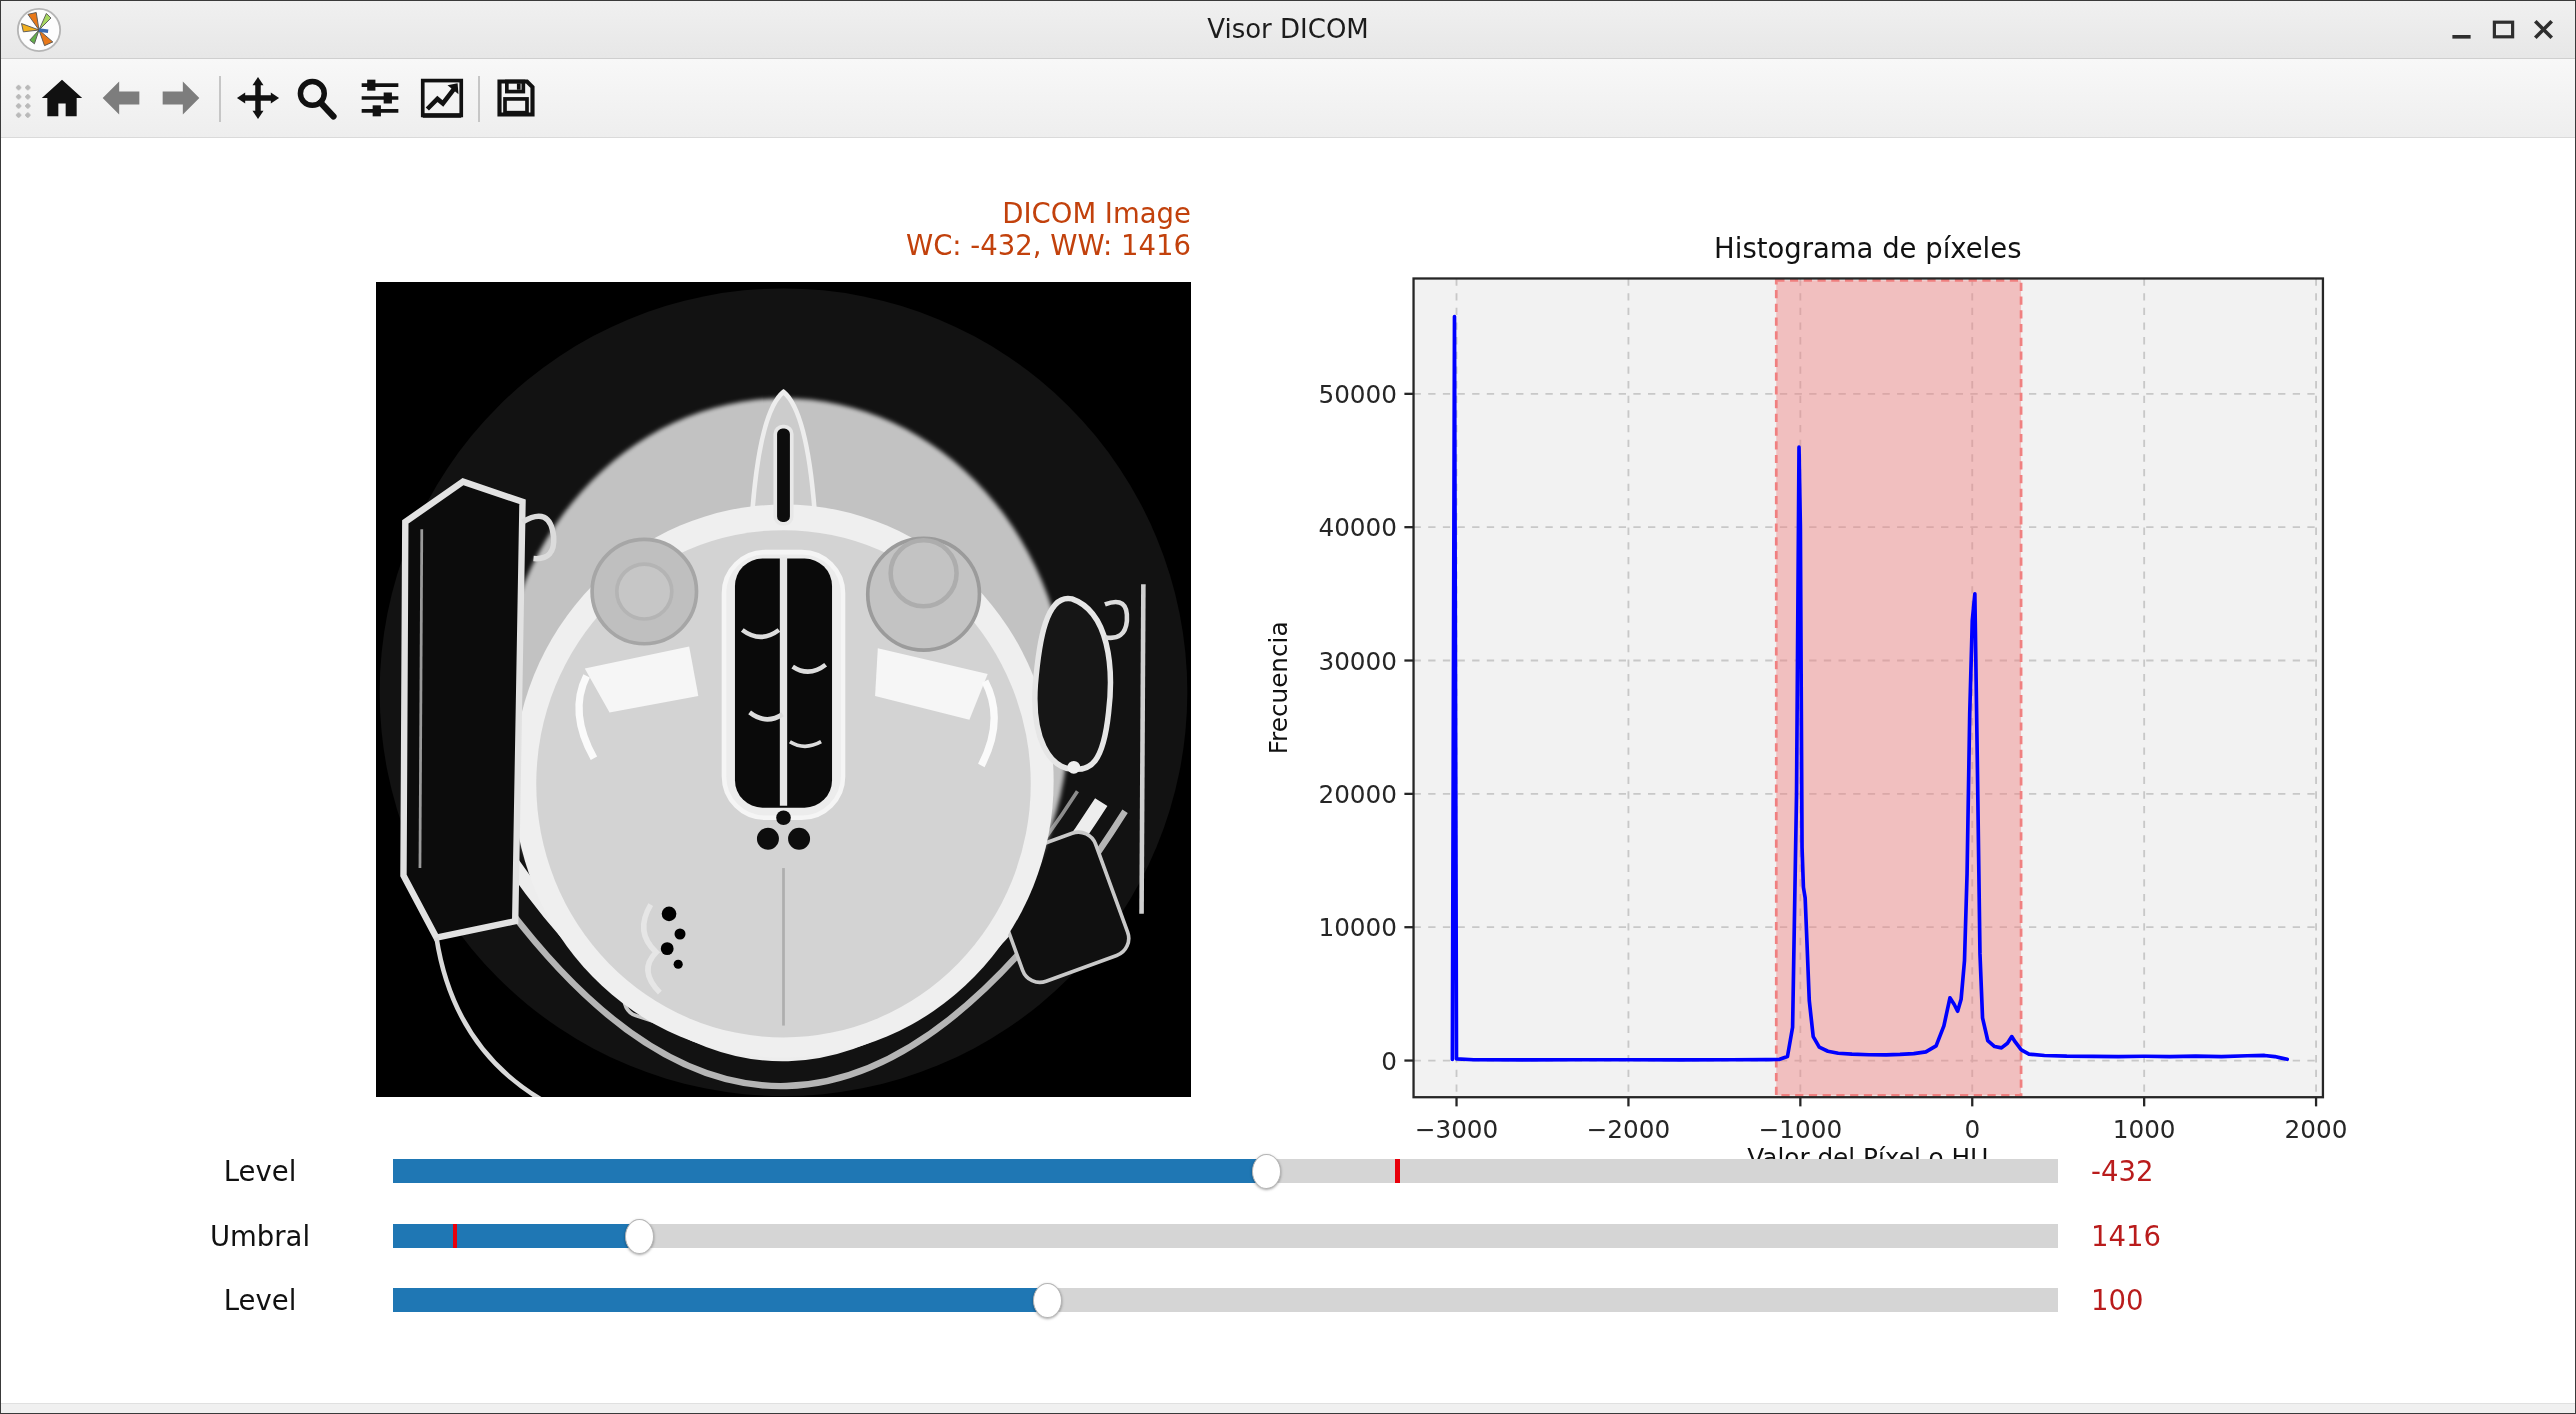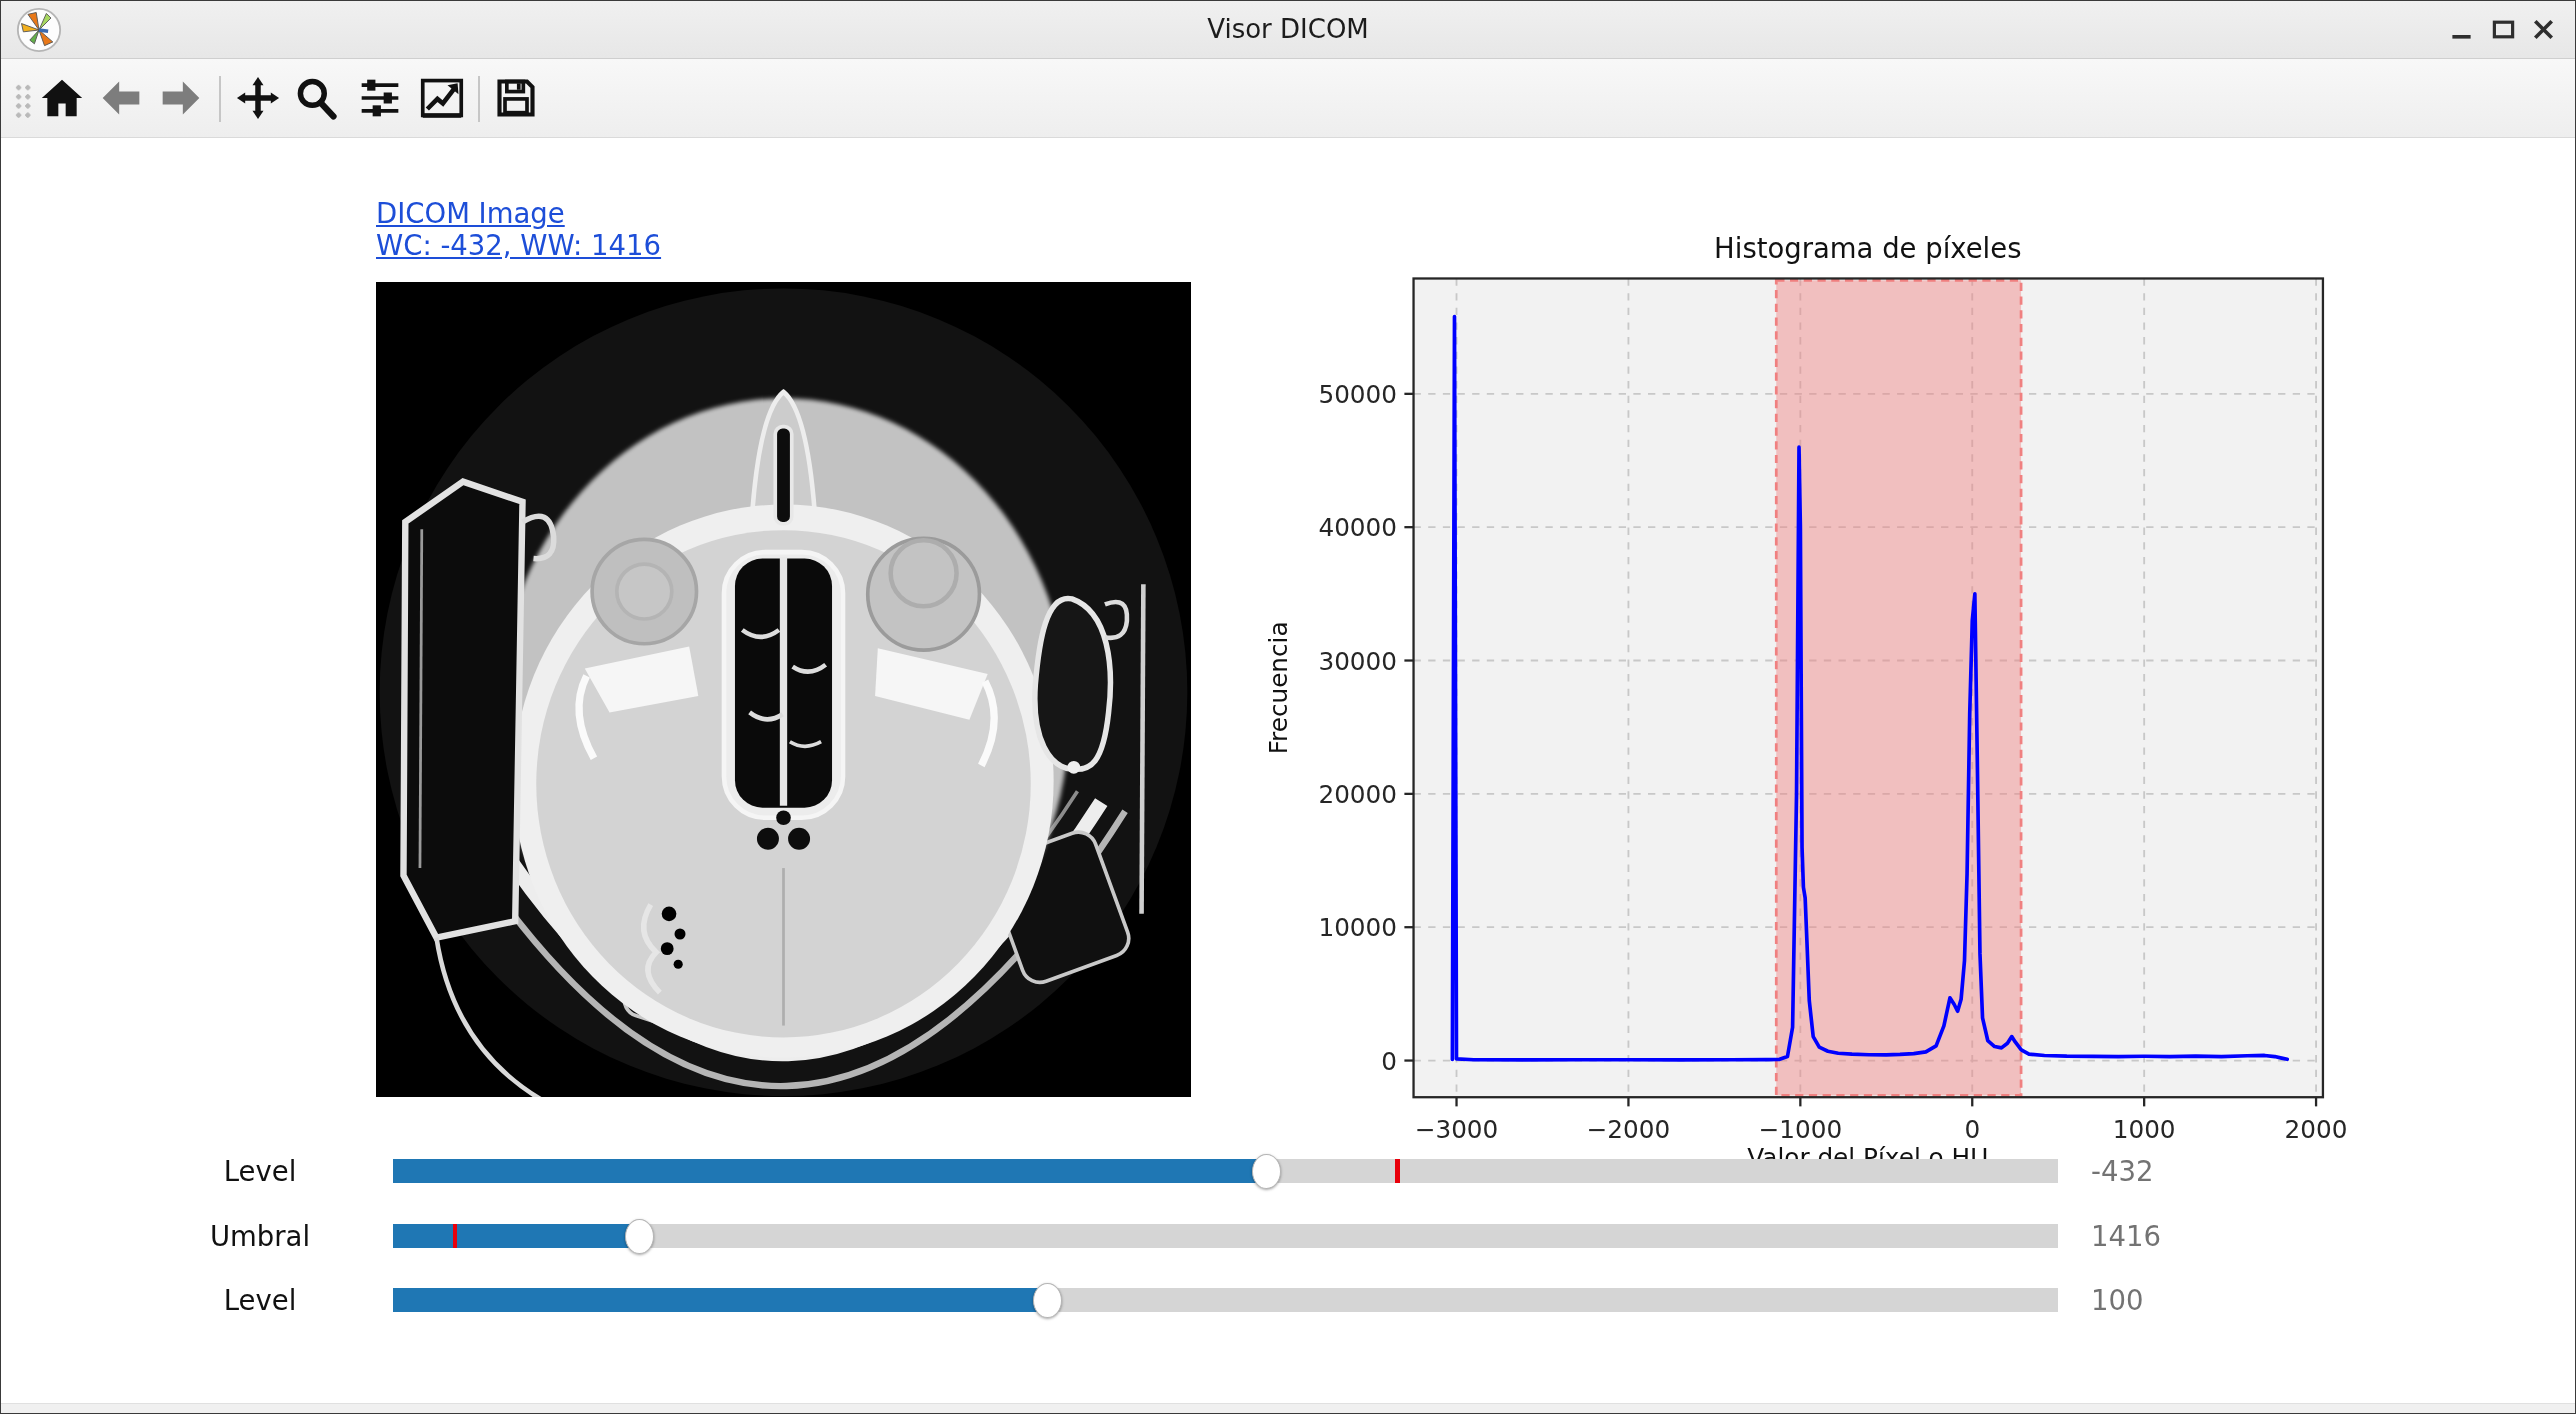--- a/index.html
+++ b/index.html
@@ -18,38 +18,38 @@
   
   .toolbar{position:absolute;left:0;top:58px;width:100%;height:78px;
     background:linear-gradient(#f8f8f8,#eeeeee);border-bottom:0.9px solid #dadada;}
   .grip{position:absolute;left:13px;top:24px;width:18.3px;height:37px;
     background-image:radial-gradient(#b9b9b9 2.3px,transparent 2.7px);
     background-size:9.2px 9.2px;}
   .tbtn{position:absolute;top:12px;width:51px;height:53px;display:flex;
     align-items:center;justify-content:center;border-radius:5.5px;}
   .tsep{position:absolute;top:16.5px;width:1.8px;height:46px;background:#c6c6c6;}
   
-  .fig-title{position:absolute;text-align:left;font-size:27.5px;color:#1d4ed8;text-decoration:underline;}
+  .fig-title{position:absolute;text-align:right;font-size:27.5px;color:#c2410c;}
   #chart-svg{position:absolute;left:0;top:0;width:2576px;height:1414px;pointer-events:none;}
   #chart-svg .tick-label{font-family:"DejaVu Sans",sans-serif;font-size:27px;fill:#262626;}
   #chart-svg .ax-label{font-family:"DejaVu Sans",sans-serif;font-size:27px;fill:#111;}
   #chart-svg .ax-title{font-family:"DejaVu Sans",sans-serif;font-size:30px;fill:#111;}
   #dicom-wrap{position:absolute;left:375px;top:281px;width:815px;height:815px;background:#000;}
   
   .slider-row{position:absolute;left:0;width:100%;height:37px;}
   .slider-label{position:absolute;left:158px;width:202px;top:0;text-align:center;
     font-size:27.5px;color:#111;line-height:37px;}
   .slider-track{position:absolute;left:392px;top:6.4px;width:1665px;height:24px;background:#d5d5d5;}
   .slider-fill{position:absolute;left:0;top:0;height:100%;background:#1f77b4;}
   .slider-init-mark{position:absolute;top:0;width:4.6px;height:100%;background:#e8000b;}
   .slider-handle{position:absolute;top:-5.5px;width:29px;height:35px;margin-left:-14.7px;
     background:#ffffff;border:1.8px solid #b5b5b5;border-radius:50%;
     box-shadow:0 0.9px 2.7px rgba(0,0,0,.35);box-sizing:border-box;}
   .slider-value{position:absolute;left:2090px;top:0;width:238px;font-size:27.5px;
-    color:#737373;line-height:37px;}
+    color:#b91c1c;line-height:37px;}
   .bottom-strip{position:absolute;left:0;bottom:0;width:100%;height:9.2px;
     background:#f0f0f0;border-top:0.9px solid #e0e0e0;}
 </style>
 </head>
 <body>
 
 <div id="app">
 
   <div class="titlebar">
     <div class="app-icon">

